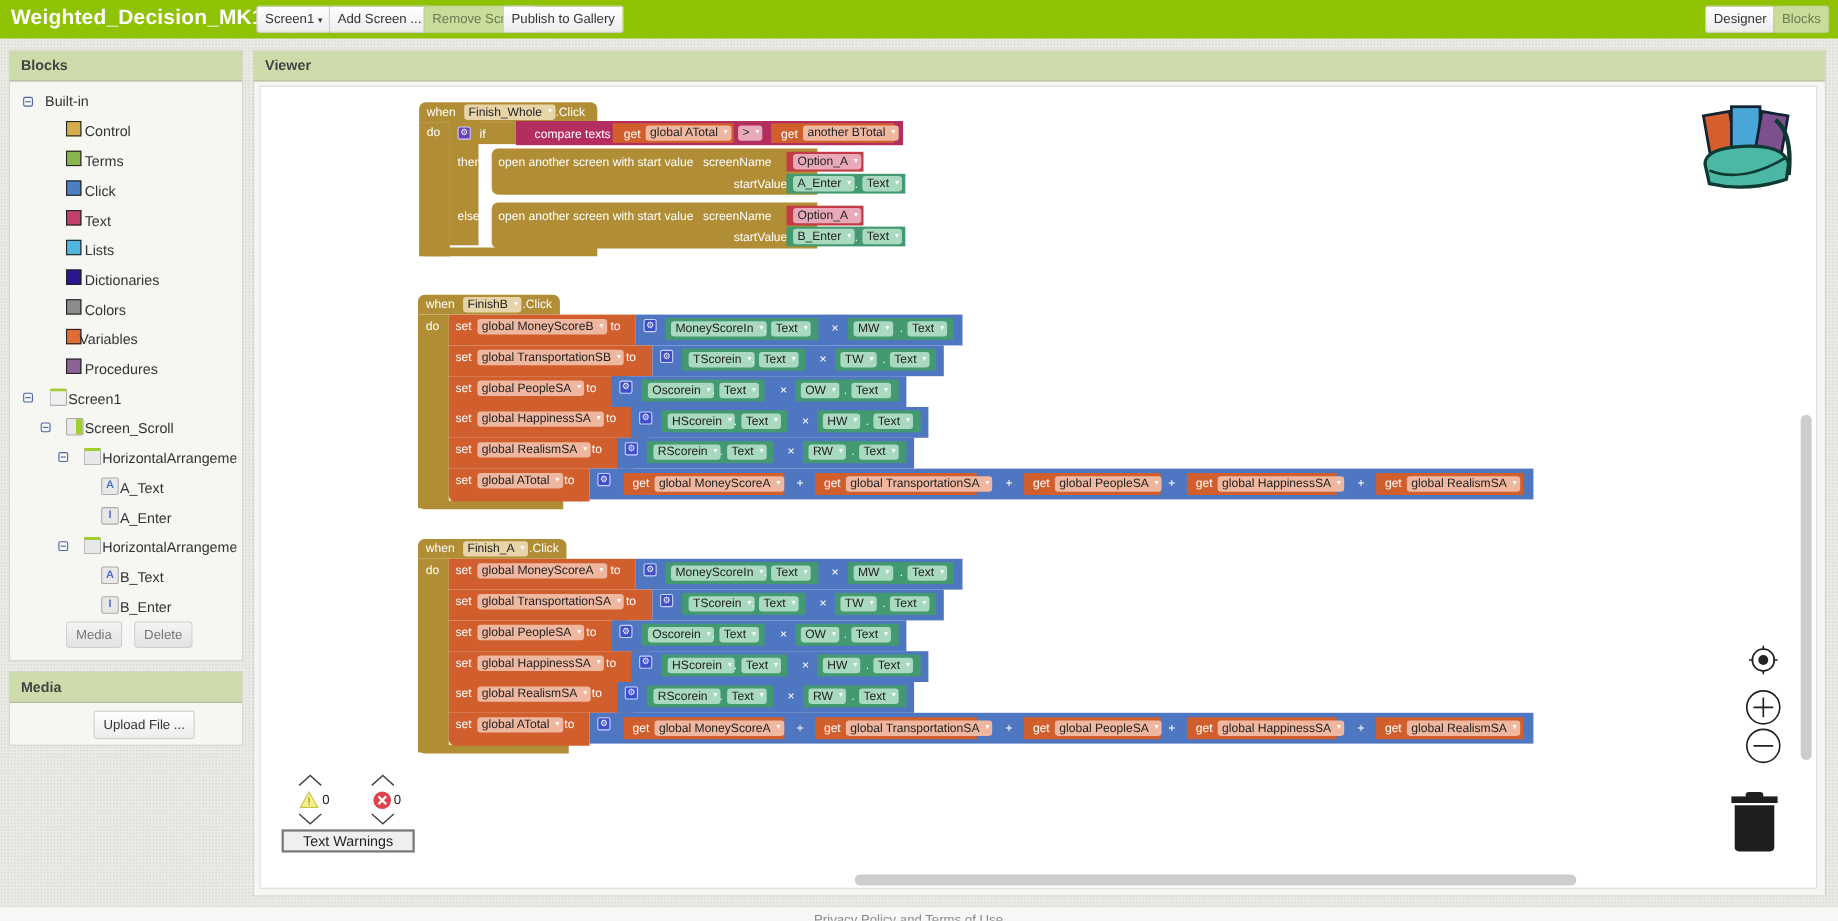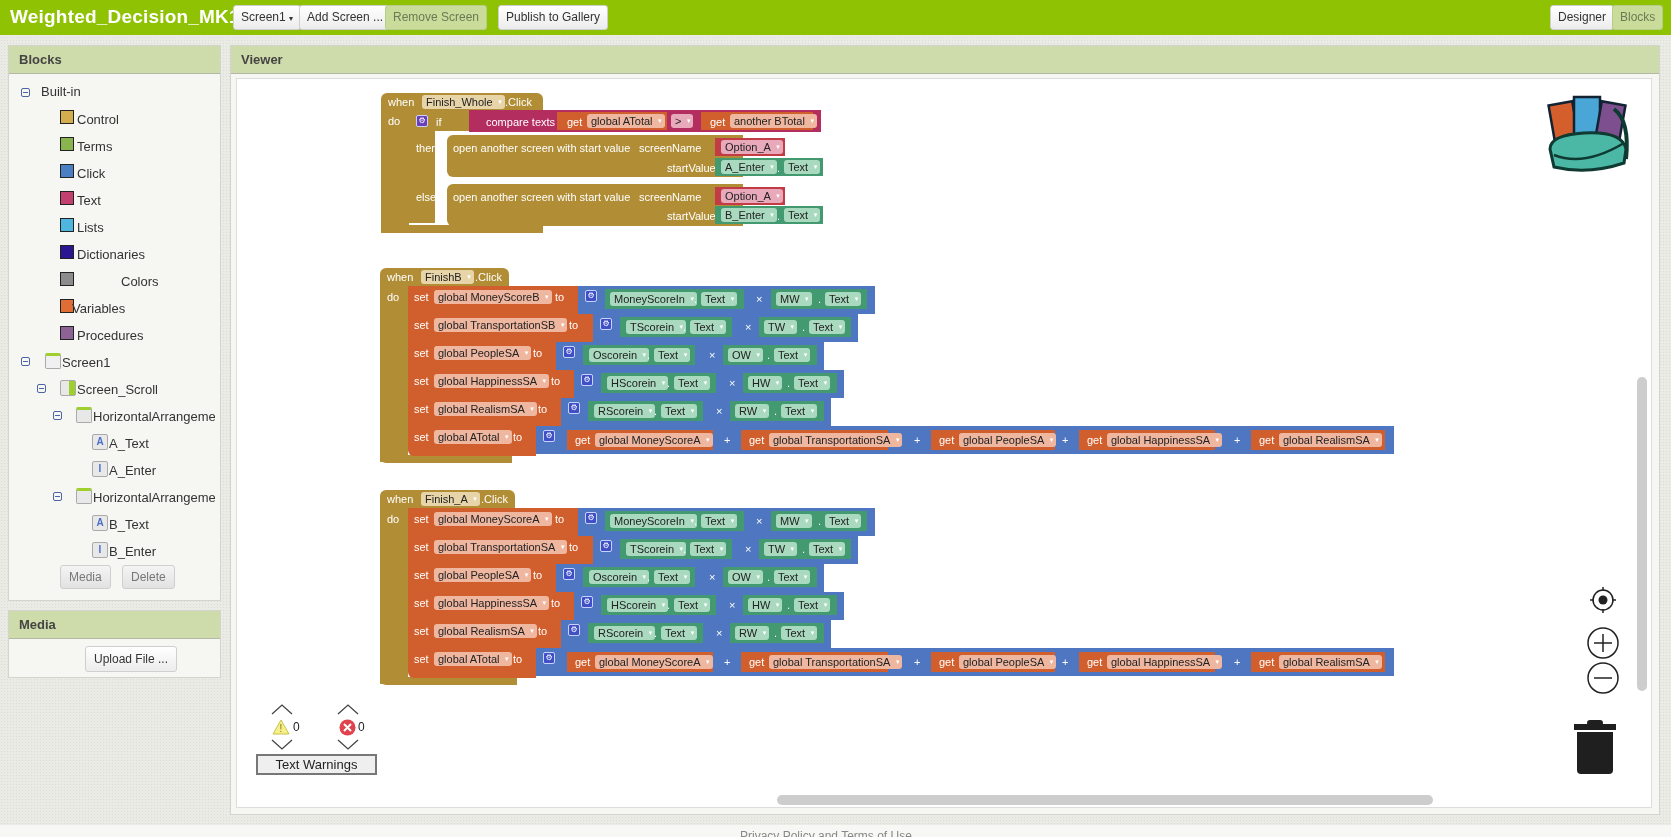--- a/index.html
+++ b/index.html
@@ -71,21 +71,21 @@
   .gear.purple { background:#6a3fb6; }
 </style>
 </head>
 <body>
 
 <div class="topbar">
   <div class="app-title">Weighted_Decision_MK1</div>
   <div class="tbtn" style="left:233px;"><span>Screen1</span> <span style="font-size:8px;">▾</span></div>
   <div class="tbtn" style="left:299px;">Add Screen ...</div>
   <div class="tbtn disabled" style="left:385px;">Remove Screen</div>
-  <div class="tbtn" style="left:498px;">Publish to Gallery</div>
+  <div class="tbtn" style="left:457px;">Publish to Gallery</div>
   <div class="tbtn" style="left:1550px;">Designer</div>
   <div class="tbtn disabled" style="left:1612px;">Blocks</div>
 </div>
 
 <div class="panel" style="left:8px; top:45px; width:213px; height:556px;">
   <div class="panel-head">Blocks</div>
 </div>
 <div class="collapse" style="left:21px; top:88px;"></div>
 <div class="tree-item" style="left:41px; top:82px;">Built-in</div>
 
@@ -96,21 +96,21 @@
   <div class="tree-item" style="left:77px; top:137px;">Terms</div>
   <div class="swatch" style="left:60px; top:164px; background:#4b7fc4;"></div>
   <div class="tree-item" style="left:77px; top:164px;">Click</div>
   <div class="swatch" style="left:60px; top:191px; background:#c33f6e;"></div>
   <div class="tree-item" style="left:77px; top:191px;">Text</div>
   <div class="swatch" style="left:60px; top:218px; background:#4fb6e0;"></div>
   <div class="tree-item" style="left:77px; top:218px;">Lists</div>
   <div class="swatch" style="left:60px; top:245px; background:#2a1690;"></div>
   <div class="tree-item" style="left:77px; top:245px;">Dictionaries</div>
   <div class="swatch" style="left:60px; top:272px; background:#8c8c8c;"></div>
-  <div class="tree-item" style="left:77px; top:272px;margin-left:44px;">Colors</div>
+  <div class="tree-item" style="left:77px; top:272px;">Colors</div>
   <div class="swatch" style="left:60px; top:299px; background:#e06d36;"></div>
   <div class="tree-item" style="left:72px; top:299px;">Variables</div>
   <div class="swatch" style="left:60px; top:326px; background:#8c6394;"></div>
   <div class="tree-item" style="left:77px; top:326px;">Procedures</div>
 </div>
 
 <div>
   <div class="collapse" style="left:21px; top:357px;"></div>
   <div class="comp-icon" style="left:45px; top:353px; border-top:3px solid #9fcf2d; background:#f0f0f0;"></div>
   <div class="tree-item" style="left:62px; top:353px;">Screen1</div>

